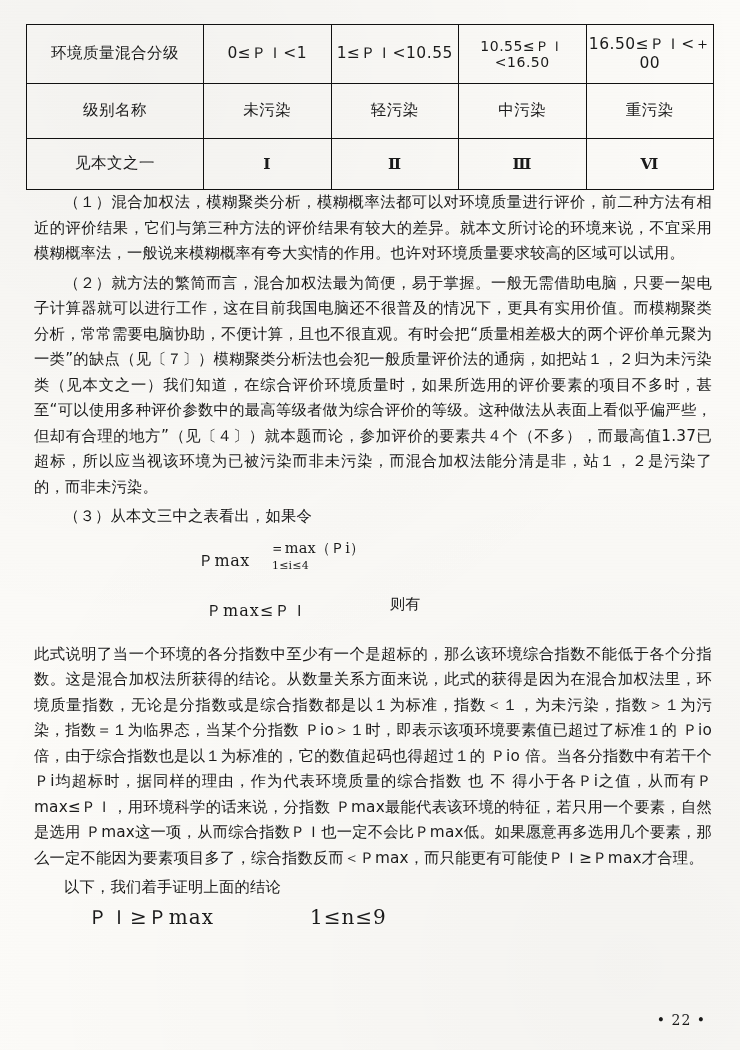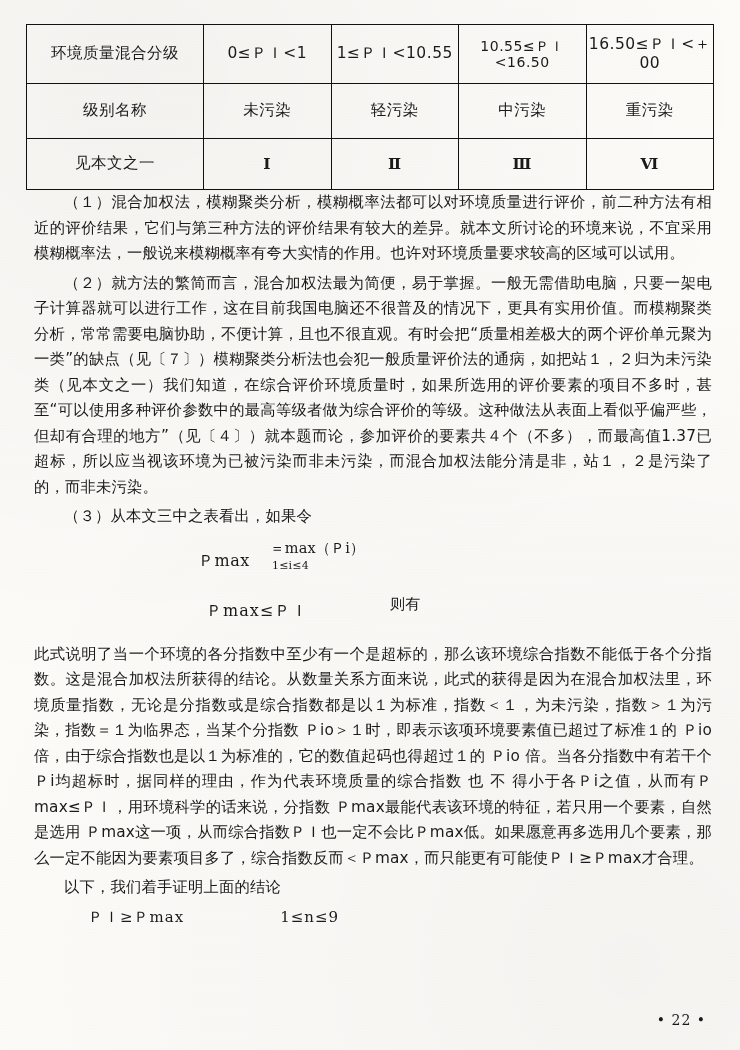--- a/index.html
+++ b/index.html
@@ -124,21 +124,21 @@
     letter-spacing: 1px;
   }
   .proof-line {
     margin-top: 6px;
     padding-left: 30px;
   }
   .proof-formula {
     margin-top: 2px;
     padding-left: 58px;
     font-family: "DejaVu Serif", serif;
-    font-size: 15px;
+    font-size: 20px;
     letter-spacing: 1px;
   }
   .proof-formula .gap { display: inline-block; width: 96px; }
 
   
   .page-number {
     position: absolute;
     right: 34px;
     bottom: 22px;
     font-size: 14px;

